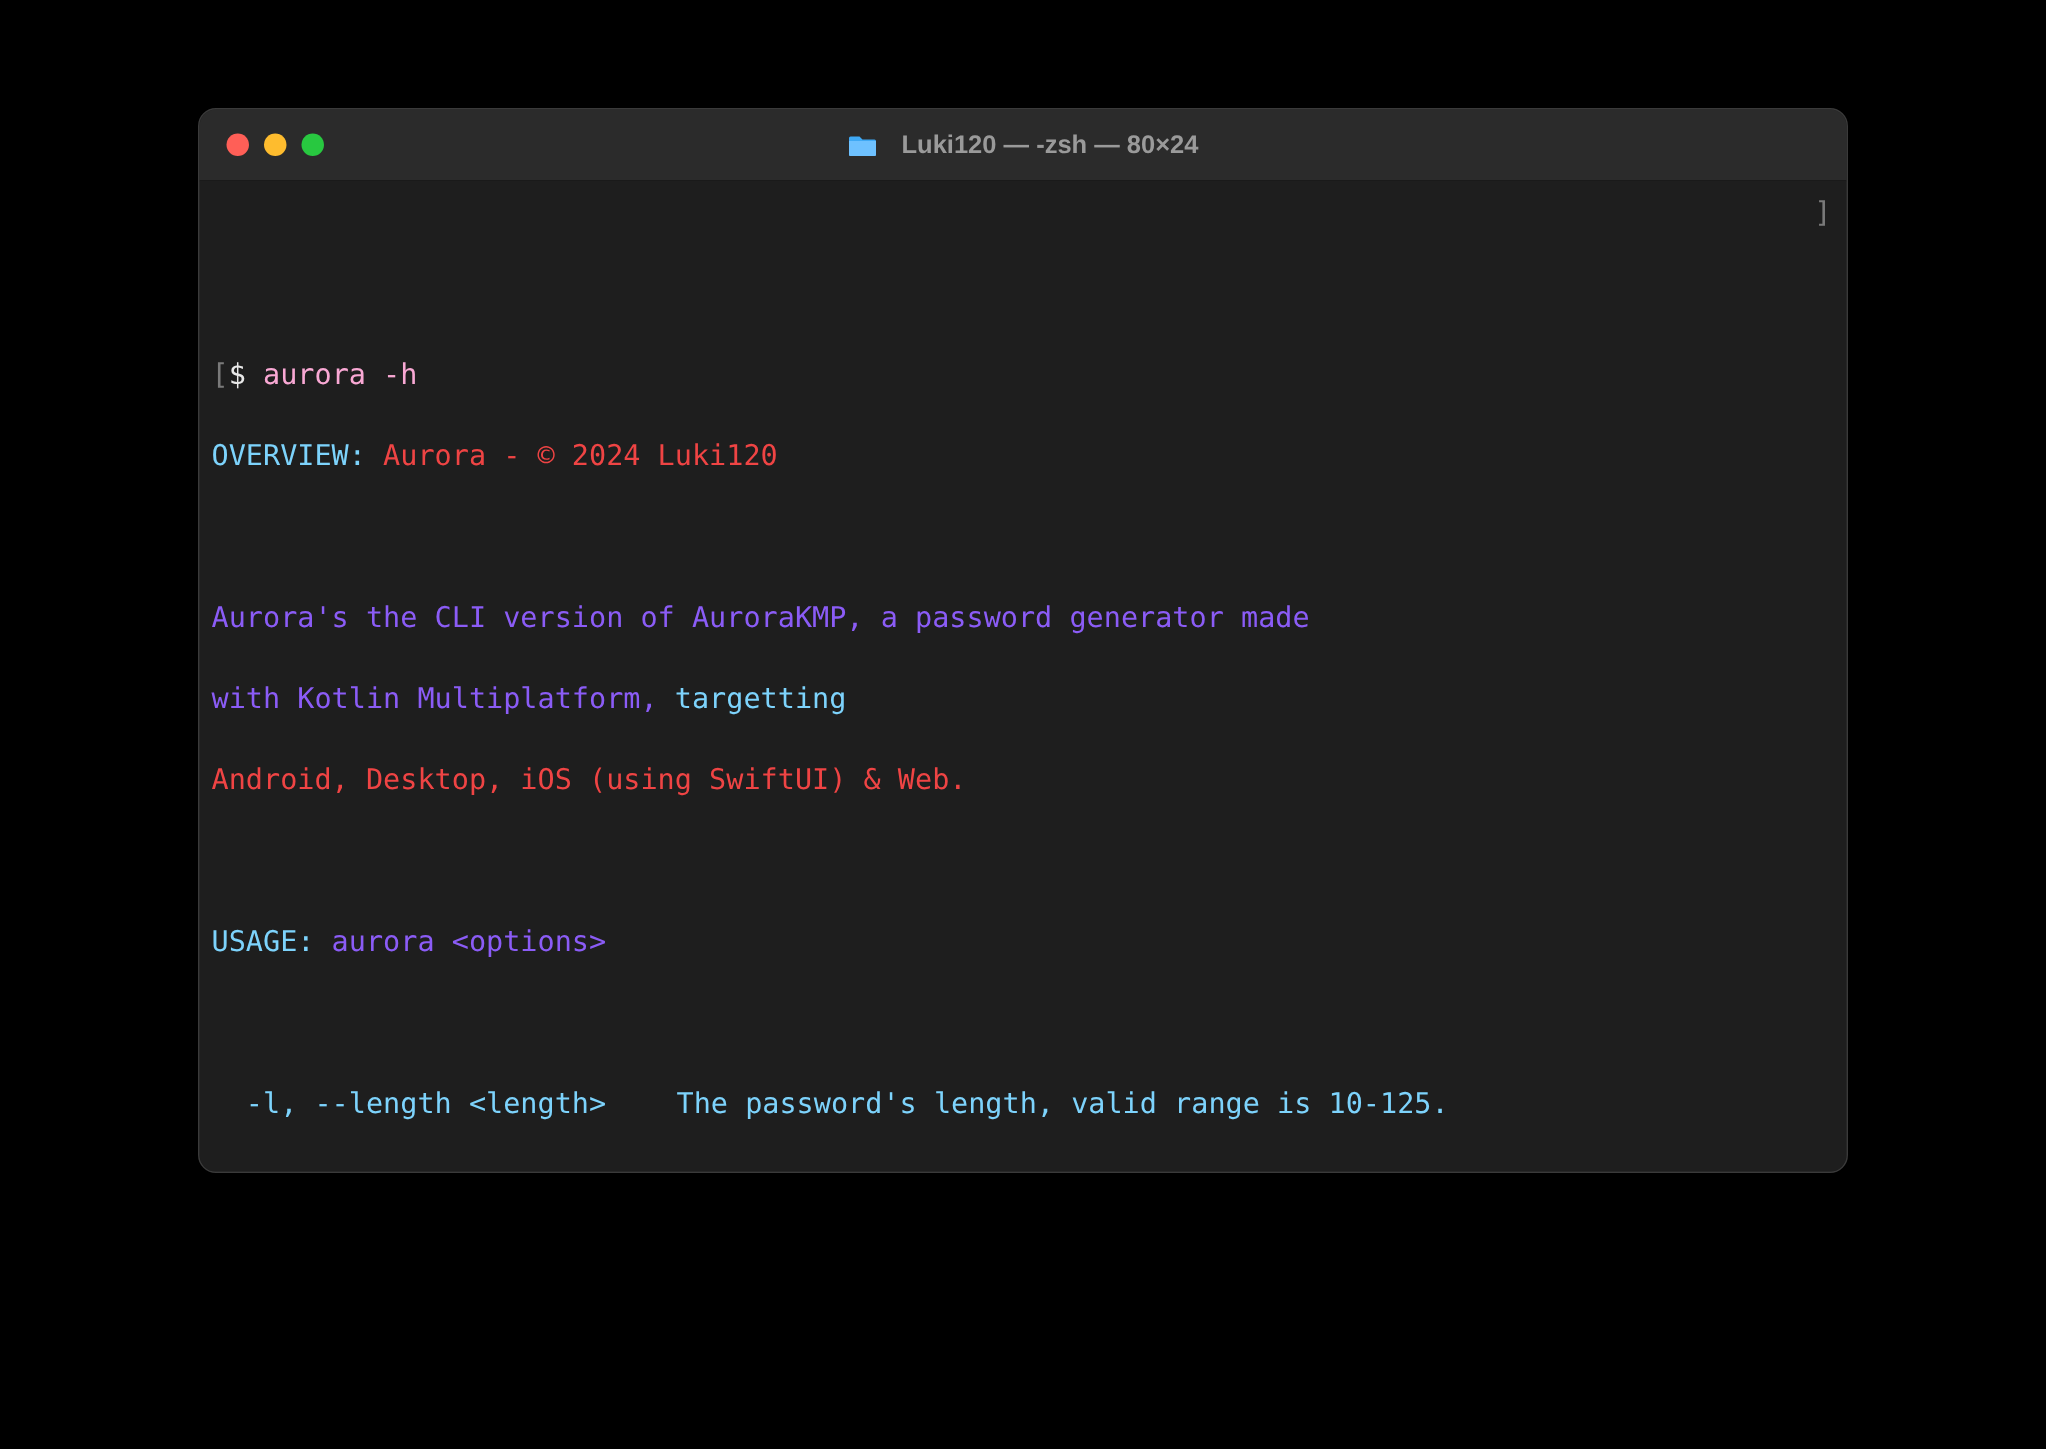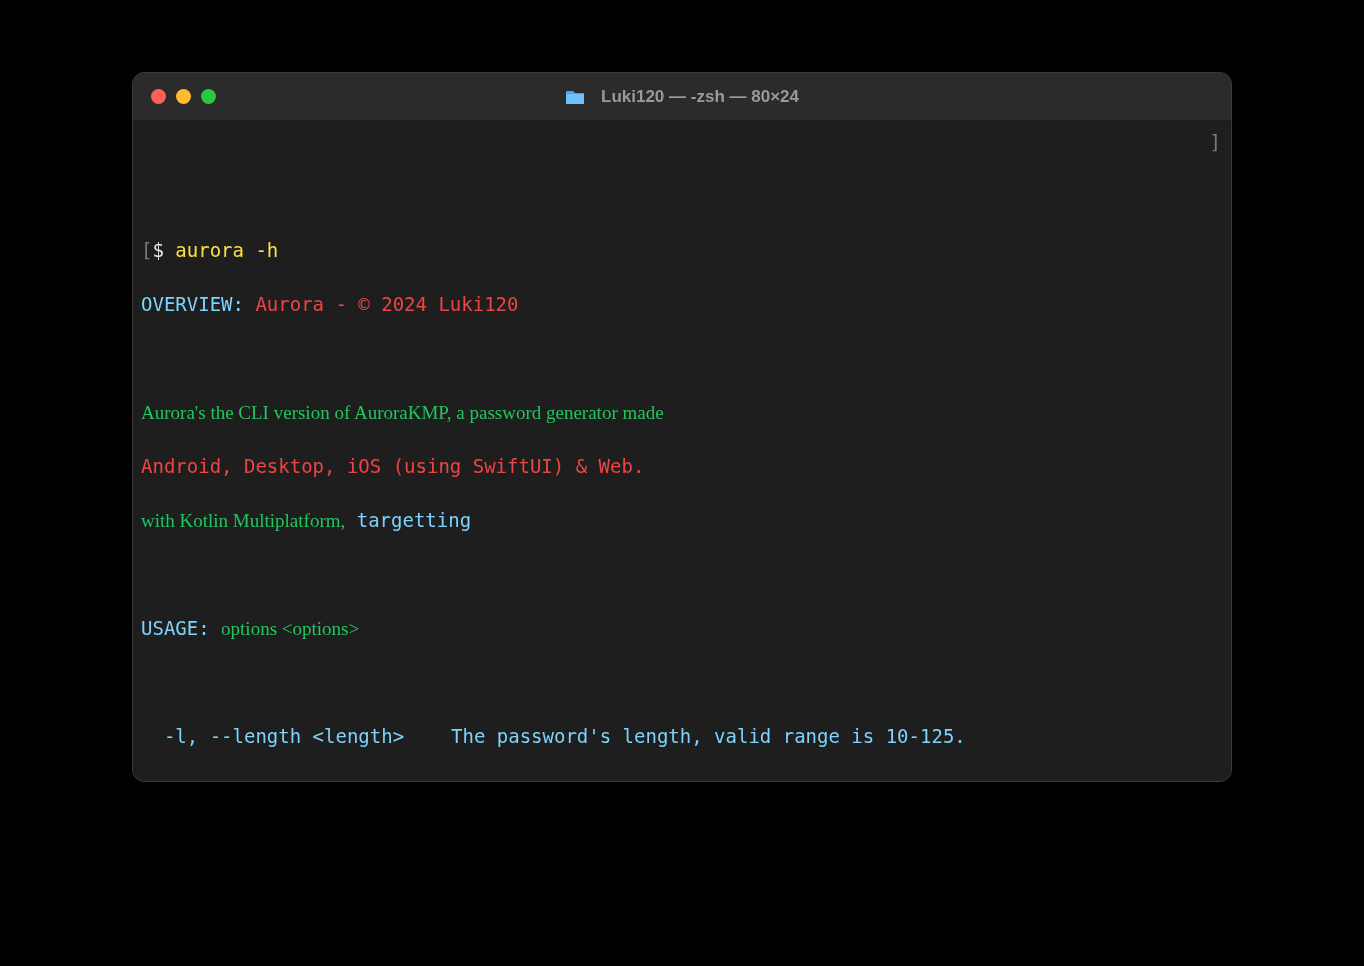--- a/index.html
+++ b/index.html
@@ -73,24 +73,24 @@
       font-family: "SF Mono", Menlo, Monaco, Consolas, monospace;
       white-space: pre;
       overflow: hidden;
       position: relative;
     }
     .row {
       display: block;
     }
     .dim-bracket { color: #7a7a7a; }
     .prompt { color: #e8e8e8; }
-    .cmd { color: #fde047; text-align: right; }
+    .cmd { color: #f9a8d4; text-align: right; }
     .white { color: #7dd3fc; }
     .blue { color: #ef4444; }
-    .magenta { color: #22c55e; font-family: Liberation Serif, serif; }
+    .magenta { color: #8b5cf6; }
     .right-bracket {
       position: absolute;
       right: 10px;
       top: 8px;
       color: #7a7a7a;
     }
     .flagcol { display:inline-block; min-width: 310px;}
   </style>
 </head>
 <body>
@@ -113,24 +113,24 @@
     </div>
   </div>
 
   <div class="terminal-body">
     <span class="right-bracket">]</span>
 
     <span class="row"><span class="dim-bracket">[</span><span class="prompt">$ </span><span class="cmd">aurora -h</span></span>
 <span class="row"><span class="white">OVERVIEW: </span><span class="blue">Aurora - © 2024 Luki120</span></span>
 <span class="row"> </span>
 <span class="row"><span class="magenta">Aurora's the CLI version of AuroraKMP, a password generator made</span></span>
+<span class="row"><span class="magenta">with </span><span class="magenta">Kotlin Multiplatform,</span><span class="white"> targetting</span></span>
 <span class="row"><span class="blue">Android, Desktop, iOS (using SwiftUI) &amp; Web.</span></span>
-<span class="row"><span class="magenta">with </span><span class="magenta">Kotlin Multiplatform,</span><span class="white"> targetting</span></span>
 <span class="row"> </span>
-<span class="row"><span class="white">USAGE: </span><span class="magenta">options </span><span class="magenta">&lt;options&gt;</span></span>
+<span class="row"><span class="white">USAGE: </span><span class="magenta">aurora </span><span class="magenta">&lt;options&gt;</span></span>
 <span class="row"> </span>
 <span class="row"><span class="white flagcol">  -l, --length &lt;length&gt;</span><span class="white">The password's length, valid range is 10-125.</span></span>
 
 
 
 
 
 
 
 

